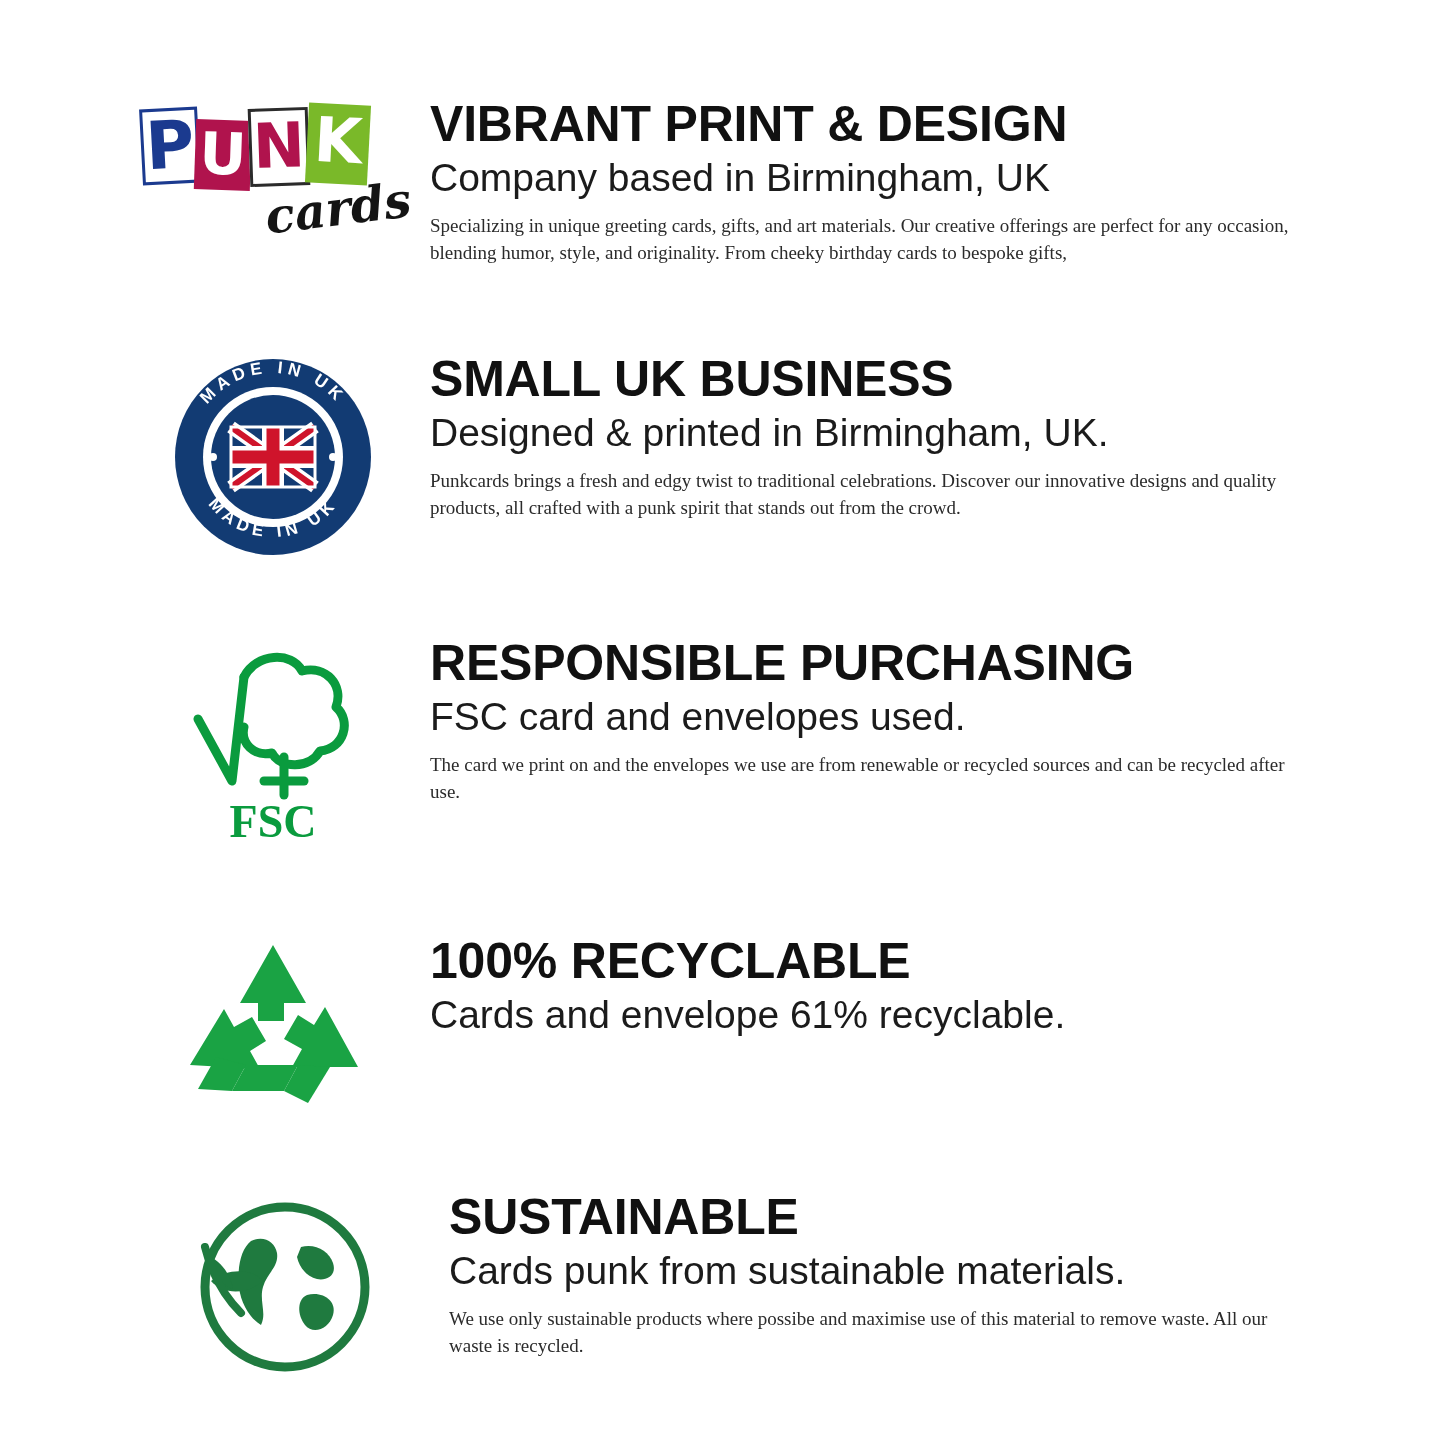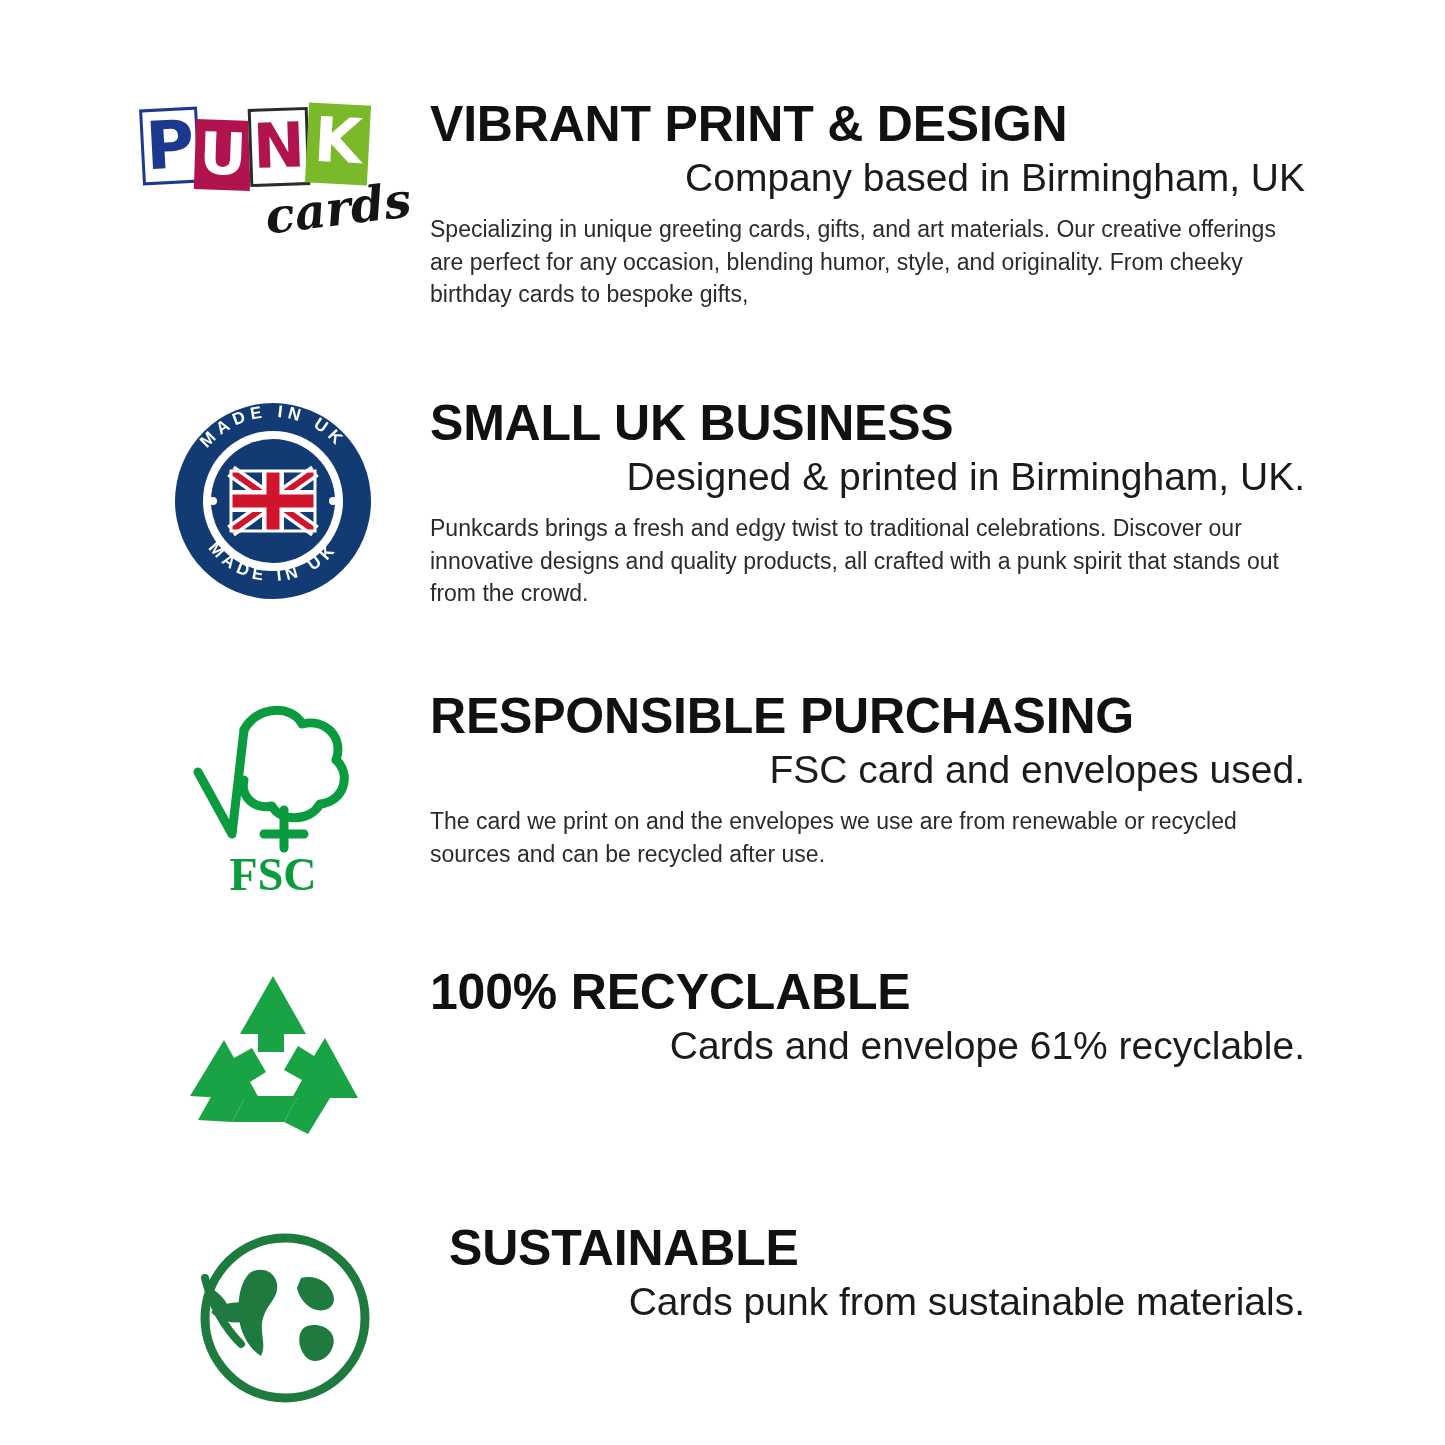--- a/index.html
+++ b/index.html
@@ -41,35 +41,35 @@
     letter-spacing: -0.2px;
     line-height: 1.12;
     color: #111111;
   }
   .f-sub {
     font-size: 39px;
     font-weight: normal;
     line-height: 1.18;
     color: #1b1b1b;
     margin-top: 3px;
-    text-align: right;
   }
   .f-body {
-    font-size: 23px;
+    font-size: 19px;
     line-height: 1.42;
     color: #2b2b2b;
     margin-top: 12px;
     max-width: 870px;
+    font-family: Liberation Serif, serif;
   }
 
   
   #feature-0 { margin-top: 96px; }
   #feature-1 { margin-top: 84px; }
   #feature-2 { margin-top: 78px; }
-  #feature-3 { margin-top: 70px; }
+  #feature-3 { margin-top: 92px; }
   #feature-4 { margin-top: 80px; gap: 19px; }
 
   
   .punk-logo {
     position: relative;
     width: 272px;
     height: 135px;
   }
   .punk-letter {
     position: absolute;
@@ -254,16 +254,17 @@
         <g fill="#1f7a3f">
           <path d="M44 86 C 62 72, 86 74, 96 86 C 80 100, 56 100, 44 86 Z"></path>
           <path d="M40 60 C 54 66, 64 80, 66 94 C 54 90, 42 76, 40 60 Z"></path>
         </g>
         <path d="M38 52 C 44 76, 56 100, 74 118" fill="none" stroke="#1f7a3f" stroke-width="8" stroke-linecap="round"></path>
       </svg>
     </div>
     <div class="text-col">
       <div class="f-title">SUSTAINABLE</div>
       <div class="f-sub">Cards punk from sustainable materials.</div>
+      <div class="f-body">We use only sustainable products where possibe and maximise use of this material to remove waste. All our waste is recycled.</div>
     </div>
   </div>
 
 </div>
 
 </body></html>

